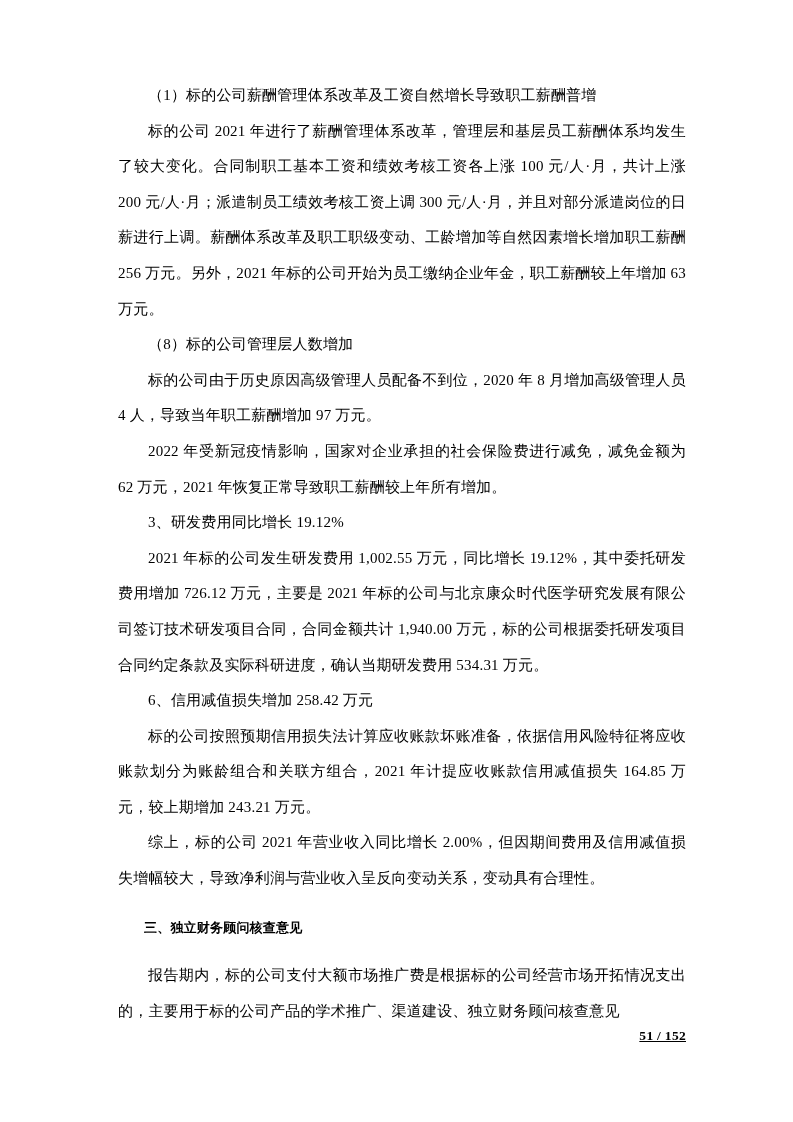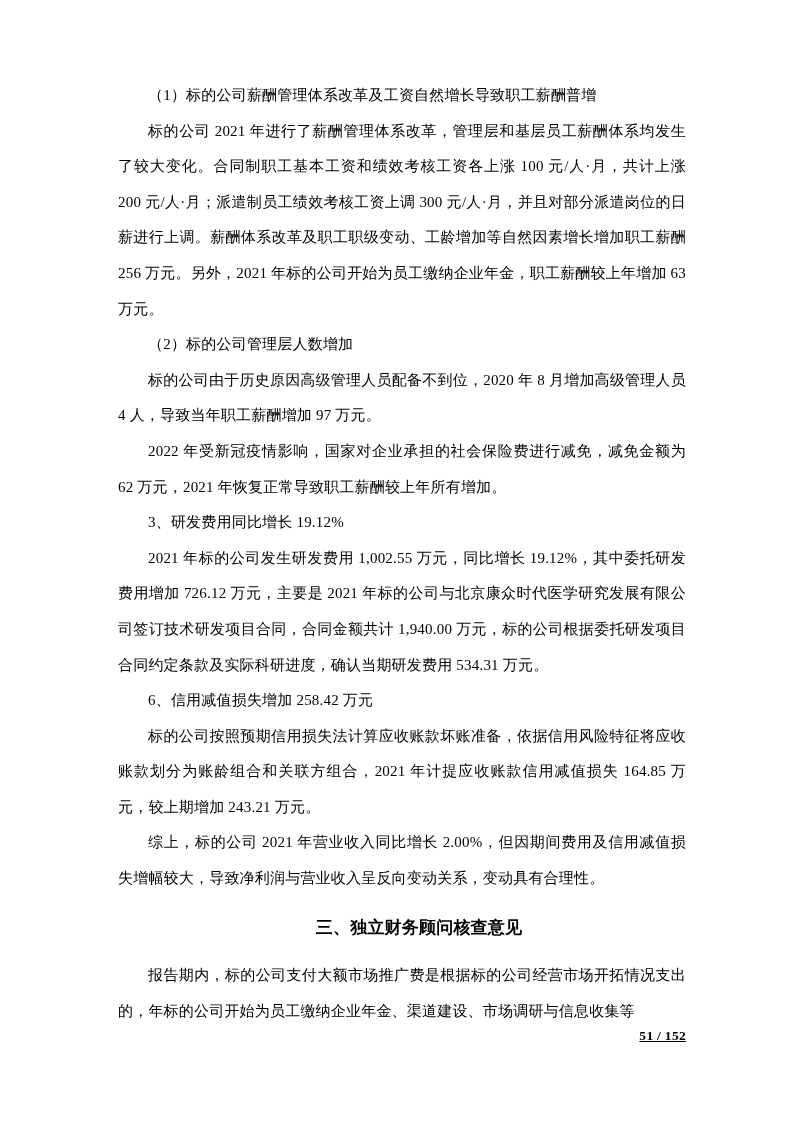--- a/index.html
+++ b/index.html
@@ -29,26 +29,25 @@
     margin: 0 0 0 0;
     font-size: 15px;
     line-height: 35.6px;
     text-align: justify;
     text-justify: inter-ideograph;
     text-indent: 2em;
     letter-spacing: 0.2px;
   }
   p.heading {
     margin: 0;
-    font-size: 17px;
+    font-size: 13px;
     line-height: 35.6px;
     font-weight: bold;
     text-indent: 2em;
     letter-spacing: 0.2px;
-    text-align: center;
   }
   .spacer-small {
     height: 13px;
   }
   .footer {
     position: absolute;
     right: 107px;
     top: 1028px;
     font-size: 13.5px;
     font-weight: bold;
@@ -58,29 +57,29 @@
   }
 </style>
 </head>
 <body>
 
 <div class="page">
   <div class="content">
 
     <p class="para">（1）标的公司薪酬管理体系改革及工资自然增长导致职工薪酬普增</p>
     <p class="para">标的公司 2021 年进行了薪酬管理体系改革，管理层和基层员工薪酬体系均发生了较大变化。合同制职工基本工资和绩效考核工资各上涨 100 元/人·月，共计上涨 200 元/人·月；派遣制员工绩效考核工资上调 300 元/人·月，并且对部分派遣岗位的日薪进行上调。薪酬体系改革及职工职级变动、工龄增加等自然因素增长增加职工薪酬 256 万元。另外，2021 年标的公司开始为员工缴纳企业年金，职工薪酬较上年增加 63 万元。</p>
-    <p class="para">（2）标的公司管理层人数增加</p>
+    <p class="para">（8）标的公司管理层人数增加</p>
     <p class="para">标的公司由于历史原因高级管理人员配备不到位，2020 年 8 月增加高级管理人员 4 人，导致当年职工薪酬增加 97 万元。</p>
     <p class="para">2022 年受新冠疫情影响，国家对企业承担的社会保险费进行减免，减免金额为 62 万元，2021 年恢复正常导致职工薪酬较上年所有增加。</p>
     <p class="para">3、研发费用同比增长 19.12%</p>
     <p class="para">2021 年标的公司发生研发费用 1,002.55 万元，同比增长 19.12%，其中委托研发费用增加 726.12 万元，主要是 2021 年标的公司与北京康众时代医学研究发展有限公司签订技术研发项目合同，合同金额共计 1,940.00 万元，标的公司根据委托研发项目合同约定条款及实际科研进度，确认当期研发费用 534.31 万元。</p>
     <p class="para">6、信用减值损失增加 258.42 万元</p>
     <p class="para">标的公司按照预期信用损失法计算应收账款坏账准备，依据信用风险特征将应收账款划分为账龄组合和关联方组合，2021 年计提应收账款信用减值损失 164.85 万元，较上期增加 243.21 万元。</p>
     <p class="para">综上，标的公司 2021 年营业收入同比增长 2.00%，但因期间费用及信用减值损失增幅较大，导致净利润与营业收入呈反向变动关系，变动具有合理性。</p>
     <div class="spacer-small"></div>
     <p class="heading">三、独立财务顾问核查意见</p>
     <div class="spacer-small"></div>
-    <p class="para">报告期内，标的公司支付大额市场推广费是根据标的公司经营市场开拓情况支出的，年标的公司开始为员工缴纳企业年金、渠道建设、市场调研与信息收集等</p>
+    <p class="para">报告期内，标的公司支付大额市场推广费是根据标的公司经营市场开拓情况支出的，主要用于标的公司产品的学术推广、渠道建设、独立财务顾问核查意见</p>
 
   </div>
 
   <div class="footer">51 / 152</div>
 </div>
 
 </body></html>

